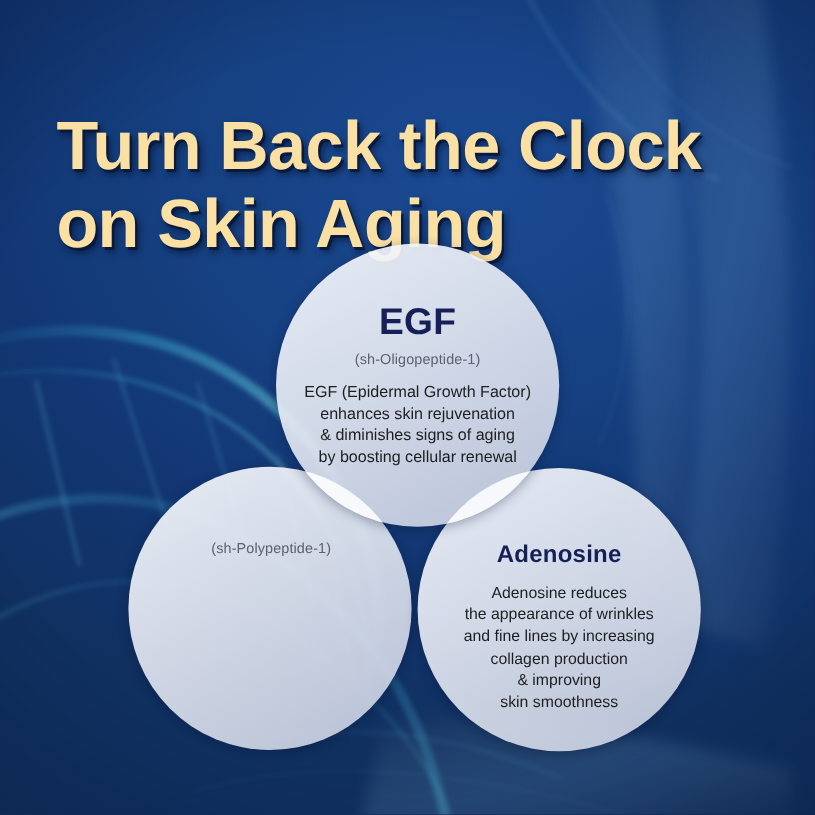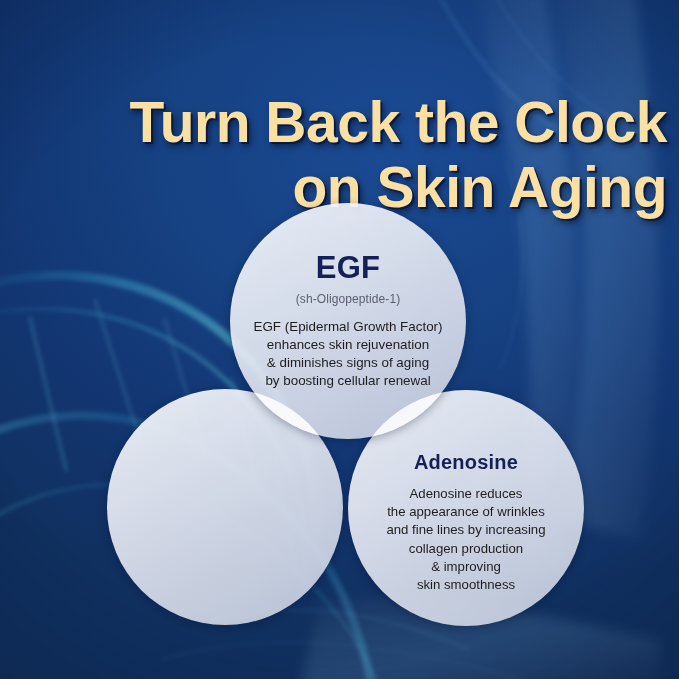--- a/index.html
+++ b/index.html
@@ -43,21 +43,20 @@
     width: 620px;
     font-size: 57px;
     line-height: 1.13;
     font-weight: 700;
     letter-spacing: -0.5px;
     color: #fbe0a4;
     text-shadow:
       2px 2px 0 rgba(8,24,58,0.85),
       3px 4px 6px rgba(4,14,38,0.6);
     white-space: pre-line;
-    text-align: right;
   }
 
   
   .venn {
     position: absolute;
     left: 0;
     top: 0;
     width: 679px;
     height: 679px;
   }
@@ -219,20 +218,21 @@
     <div class="cell" id="t-egf">
       <p class="cell-title">EGF</p>
       <p class="cell-sub">(sh-Oligopeptide-1)</p>
       <p class="cell-body">EGF (Epidermal Growth Factor)
 enhances skin rejuvenation
 &amp; diminishes signs of aging
 by boosting cellular renewal</p>
     </div>
 
     <div class="cell" id="t-fgf">
+      <p class="cell-sub">(sh-Polypeptide-1)</p>
     </div>
 
     <div class="cell" id="t-adenosine">
       <p class="cell-title">Adenosine</p>
       <p class="cell-body">Adenosine reduces
 the appearance of wrinkles
 and fine lines by increasing
 collagen production
 &amp; improving
 skin smoothness</p>

